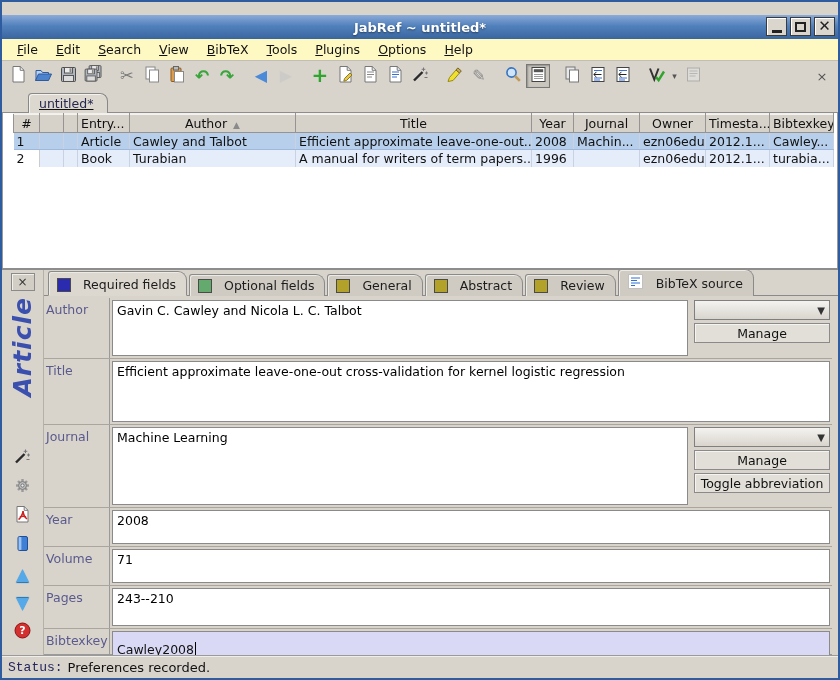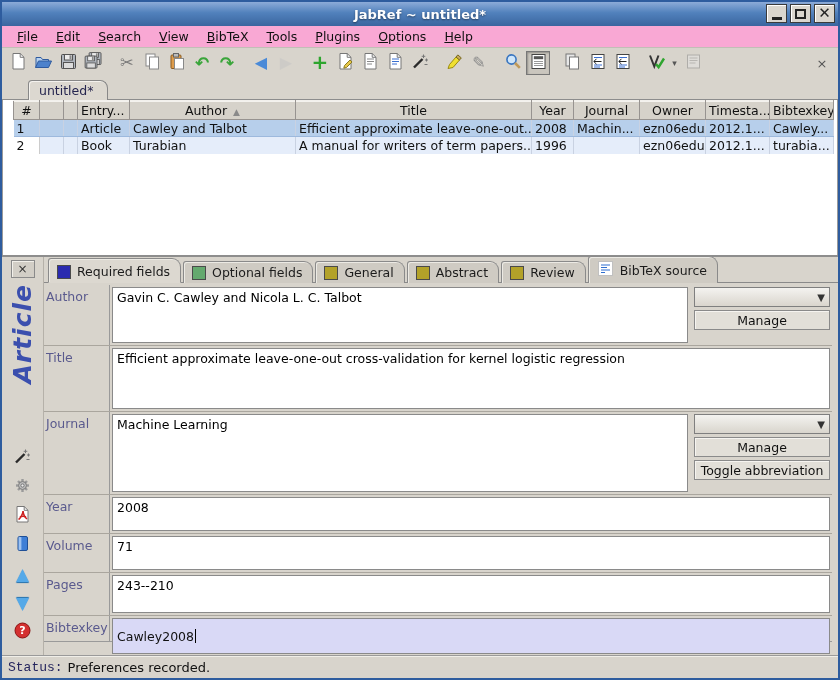--- a/index.html
+++ b/index.html
@@ -2,45 +2,45 @@
 <html><head>
 <meta charset="utf-8">
 <style>
   * { margin:0; padding:0; box-sizing:border-box; }
   html,body { width:840px; height:680px; }
   body { font-family:"DejaVu Sans","Liberation Sans",sans-serif; font-size:12px; color:#111; }
   #window { width:840px; height:680px; border:2px solid #2e5c9e; display:flex; flex-direction:column; background:#d8d4cc; }
 
   
   .titlebar { height:24px; flex:0 0 24px; background:linear-gradient(#8cabd8 0%, #5181bc 45%, #3a659f 100%);
-    display:flex; align-items:center; justify-content:center; position:relative; }
+    display:flex; align-items:center; justify-content:center; position:relative;margin-top:13px; }
   .titletext { color:#fff; font-weight:bold; font-size:13px; text-shadow:0 1px 2px rgba(0,0,0,.45); }
   .winbtns { position:absolute; right:3px; top:2px; display:flex; gap:3px; }
   .winbtn { width:21px; height:19px; background:#dad6ce; border:1px solid #3a3a3a; display:flex; align-items:center; justify-content:center; box-shadow:inset 1px 1px 0 #fff; cursor:default; }
   .glyph-min { width:10px; height:3px; background:#222; margin-top:9px; }
   .glyph-max { width:11px; height:10px; border:2px solid #222; }
   .glyph-close { font-size:15px; font-weight:bold; color:#222; line-height:1; }
 
   
-  .menubar { height:22px; flex:0 0 22px; background:#f9a8d4; display:flex; align-items:center; padding-left:6px; border-bottom:1px solid #c2beb6; }
+  .menubar { height:22px; flex:0 0 22px; background:#fef9c3; display:flex; align-items:center; padding-left:6px; border-bottom:1px solid #c2beb6; }
   .menuitem { padding:2px 9px; font-size:12.5px; color:#111; cursor:default; }
   .menuitem u { text-decoration:underline; }
 
   
   .toolbar { height:30px; flex:0 0 30px; background:#d8d4cc; display:flex; align-items:center; padding:0 4px; gap:1px; }
   .tbtn { width:24px; height:24px; display:flex; align-items:center; justify-content:center; border:1px solid transparent; }
   .tbtn.pressed { border:1px solid #777; background:#cac6be; box-shadow:inset 1px 1px 2px rgba(0,0,0,.28); }
   .tbtn.disabled { opacity:.5; }
   .tsep { width:8px; height:24px; }
   .tspacer { flex:1; }
   .tg { font-size:15px; line-height:1; }
   .caretbtn { width:11px; height:24px; display:flex; align-items:center; justify-content:center; color:#555; font-size:9px; }
 
   
-  .tabstrip { height:22px; flex:0 0 22px; background:#d8d4cc; display:flex; align-items:flex-end; padding-left:26px; border-bottom:1px solid #8d8d8d; }
+  .tabstrip { height:22px; flex:0 0 22px; background:#d8d4cc; display:flex; align-items:flex-end; padding-left:26px; border-bottom:1px solid #8d8d8d;text-decoration:underline; }
   .filetab { background:#dcd8d0; border:1px solid #888; border-bottom:none; border-radius:4px 8px 0 0; padding:2px 14px 2px 10px; font-size:12.5px; color:#26264f; position:relative; top:1px; box-shadow:inset 1px 1px 0 #f4f2ee; }
 
   
   .tablewrap { height:155px; flex:0 0 155px; background:#fff; border-left:1px solid #9a9a9a; border-right:1px solid #9a9a9a; overflow:hidden; padding:0 8px 0 10px; }
   table.entries { border-collapse:collapse; table-layout:fixed; width:820px; }
   .entries th { height:19px; background:#d6d2ca; border:1px solid #979390; border-top:1px solid #f2f0ec; font-weight:normal; font-size:12.5px; padding:0 3px; white-space:nowrap; overflow:hidden; box-shadow:inset 0 1px 0 #f4f2ee; }
   .entries td { height:17px; font-size:12.5px; padding:0 3px; white-space:nowrap; overflow:hidden; border-right:1px solid #c9d2e2; }
   tr.row-selected td { background:#b7cfeb; border-top:1px solid #7d9ecd; border-bottom:1px solid #9db9dd; }
   tr.row-alt td { background:#e5edfa; }
   tr.row-alt td.numcell { background:#ffffff; border-right:1px solid #cccccc; }
@@ -50,21 +50,21 @@
   
   .editor { flex:1 1 auto; display:flex; border-top:2px solid #8d8d8d; background:#d8d4cc; min-height:0; }
   .rail { width:42px; flex:0 0 42px; display:flex; flex-direction:column; align-items:center; border-right:1px solid #b5b1a9; padding-top:3px; }
   .closeedit { width:24px; height:18px; background:#d2cec6; border:1px solid #8a8a8a; box-shadow:inset 1px 1px 0 #f2f0ea; display:flex; align-items:center; justify-content:center; font-size:12px; color:#333; margin-bottom:4px; }
   .verttype { writing-mode:vertical-rl; transform:rotate(180deg); color:#3b4fae; font-weight:bold; font-style:italic; font-size:25px; letter-spacing:1px; margin-top:2px; }
   .railicons { margin-top:auto; display:flex; flex-direction:column; align-items:center; gap:9px; padding-bottom:14px; }
   .railbtn { width:22px; height:20px; display:flex; align-items:center; justify-content:center; }
 
   .editmain { flex:1 1 auto; display:flex; flex-direction:column; min-width:0; }
   .edittabs { height:26px; flex:0 0 26px; display:flex; align-items:flex-end; padding-left:4px; border-bottom:1px solid #8a8a8a; gap:2px; }
-  .etab { display:flex; align-items:center; gap:6px; padding:3px 10px 3px 8px; border:1px solid #8a8a8a; border-bottom:none; border-radius:3px 9px 0 0; background:#cfcbc3; font-size:12.5px; color:#1c1c1c; position:relative; top:1px; box-shadow:inset 1px 1px 0 #eceae4; }
+  .etab { display:flex; align-items:center; gap:12px; padding:3px 10px 3px 8px; border:1px solid #8a8a8a; border-bottom:none; border-radius:3px 9px 0 0; background:#cfcbc3; font-size:12.5px; color:#1c1c1c; position:relative; top:1px; box-shadow:inset 1px 1px 0 #eceae4; }
   .etab.active { background:#dcd8d0; padding-top:5px; top:1px; border-bottom:1px solid #dcd8d0; }
   .tabsq { width:14px; height:14px; border:1px solid #4a4a4a; display:inline-block; }
 
   .fields { flex:1 1 auto; padding:2px 6px 0 0; display:flex; flex-direction:column; }
   .frow { display:flex; border-bottom:1px solid #aaa69e; }
   .flabel { width:66px; flex:0 0 66px; color:#5a5a8e; font-size:12.5px; padding:4px 2px 0 2px; border-right:1px solid #9a9a9a; overflow:hidden; }
   .fval { flex:1 1 auto; padding:2px 2px; min-width:0; }
   .tbox { width:100%; height:100%; background:#fff; border:1px solid #8a8a8a; padding:2px 4px; font-size:12.5px; color:#000; overflow:hidden; white-space:pre-wrap; }
   .fside { width:142px; flex:0 0 142px; padding:2px 2px 0 4px; display:flex; flex-direction:column; gap:3px; }
   .combo { height:20px; background:linear-gradient(#f4f3f0,#d9d5cd); border:1px solid #7f7f7f; display:flex; align-items:center; justify-content:flex-end; padding-right:4px; color:#333; font-size:10px; }

